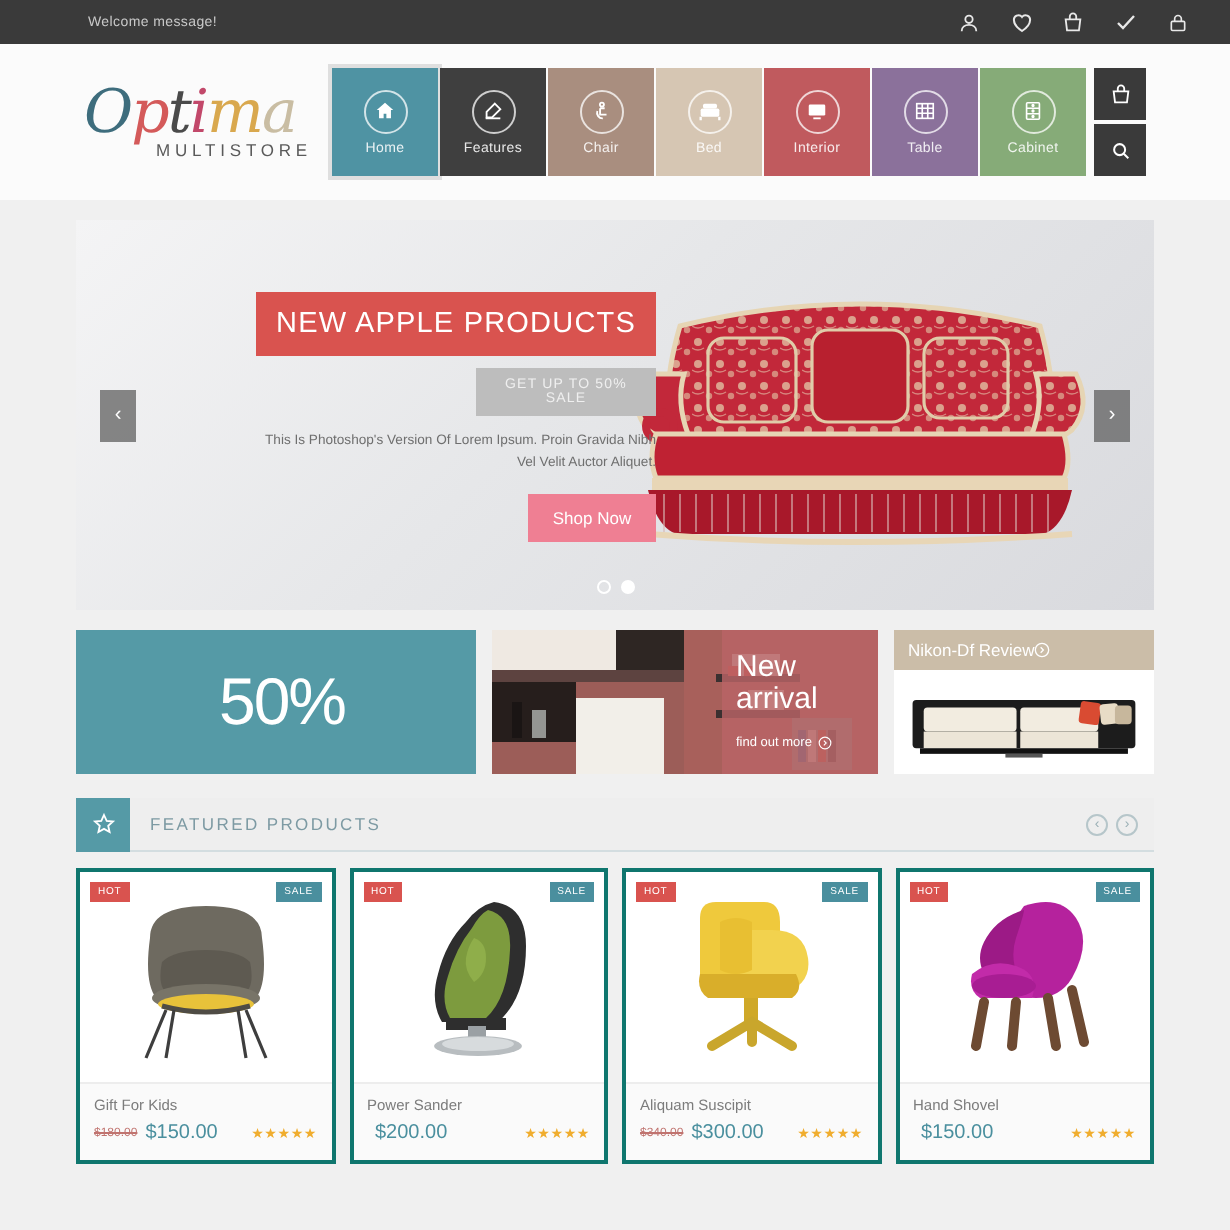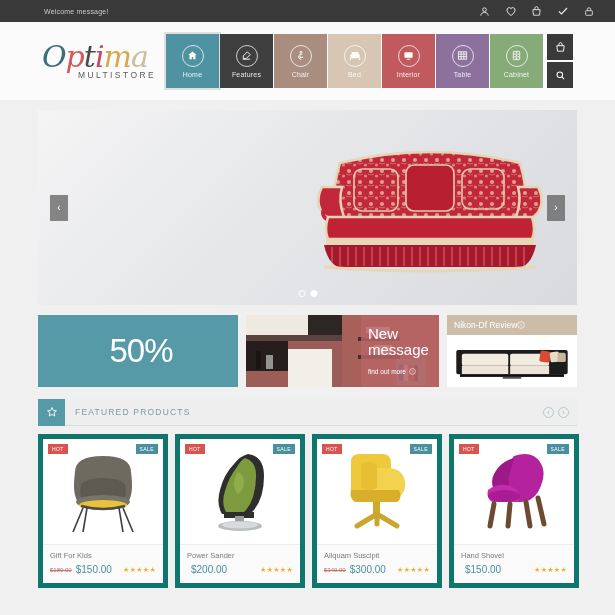--- a/index.html
+++ b/index.html
@@ -124,21 +124,21 @@
   }
   .feat-title { font-size: 8.5px; color: #7d9aa3; letter-spacing: 1.2px; margin-left: 10px; }
   .feat-nav { margin-left: auto; display: flex; gap: 4px; padding-right: 8px; }
   .feat-nav .circ {
     width: 11px; height: 11px; border-radius: 50%;
     border: 1px solid #b6c6ca; color: #9bb0b6;
     font-size: 7px; display: flex; align-items: center; justify-content: center; cursor: pointer;
   }
   
   .products { display: flex; gap: 7px; margin: 8px 38px 0 38px; }
-  .card { flex: 1; background: #fff; border: 5px solid #0f766e; position: relative; }
+  .card { flex: 1; background: #fff; border: 2px solid #0f766e; position: relative; }
   .badges { position: absolute; top: 5px; left: 5px; right: 5px; display: flex; justify-content: space-between; z-index: 2; }
   .badge { font-size: 5px; color: #fff; padding: 2px 4px; letter-spacing: .4px; }
   .badge.hot { background: #d9534f; }
   .badge.sale { background: #4a8f9e; }
   .prod-img { height: 105px; display: flex; align-items: center; justify-content: center; padding: 10px; }
   .prod-info { border-top: 1px solid #ededed; background: #fafafa; padding: 6px 7px 8px 7px; }
   .prod-name { font-size: 7.5px; color: #7c7c7c; margin-bottom: 4px; }
   .prod-row { display: flex; align-items: center; }
   .old-price { font-size: 6px; color: #c0736f; text-decoration: line-through; margin-right: 4px; }
   .new-price { font-size: 10px; color: #4a8f9e; }
@@ -302,20 +302,26 @@
     <path d="M26 82 h204 q4 14 0 22 H26 q-4 -10 0 -22z" fill="#bf2233" stroke="#e6d5b4" stroke-width="2.5"></path>
     <path d="M24 104 h208 v6 H24z" fill="#e8d6b6"></path>
 
     <path d="M22 110 h212 q-4 18 -14 22 H36 q-10 -4 -14 -22z" fill="#a8182a"></path>
     <g stroke="#d9b8b5" stroke-width=".8" opacity=".75">
       <path d="M30 112v19M38 112v19M46 112v19M54 112v19M62 112v19M70 112v19M78 112v19M86 112v19M94 112v19M102 112v19M110 112v19M118 112v19M126 112v19M134 112v19M142 112v19M150 112v19M158 112v19M166 112v19M174 112v19M182 112v19M190 112v19M198 112v19M206 112v19M214 112v19M222 112v19"></path>
     </g>
     <path d="M22 132 q100 8 212 0" fill="none" stroke="#e8d6b6" stroke-width="3"></path>
   </svg>
 
+  <div class="hero-text">
+    <div class="hero-title">NEW APPLE PRODUCTS</div>
+    <div class="hero-sub">GET UP TO 50% SALE</div>
+    <div class="hero-desc">This Is Photoshop's Version Of Lorem Ipsum. Proin Gravida Nibh Vel Velit Auctor Aliquet.</div>
+    <div class="hero-btn">Shop Now</div>
+  </div>
 
   <div class="hero-arrow left">‹</div>
   <div class="hero-arrow right">›</div>
 
   <div class="dots">
     <span class="dot"></span>
     <span class="dot active"></span>
   </div>
 </div>
 
@@ -343,21 +349,21 @@
       <rect x="158" y="50" width="4" height="16" fill="#d8d2c6"></rect>
       <rect x="163" y="50" width="4" height="16" fill="#c8553f"></rect>
       <rect x="168" y="50" width="4" height="16" fill="#4a4a4a"></rect>
       <rect x="10" y="36" width="5" height="18" fill="#1a1514"></rect>
       <rect x="20" y="40" width="7" height="14" fill="#cfd6d2" opacity=".65"></rect>
       <rect x="118" y="18" width="5" height="5" fill="#cf4b3c"></rect>
       <rect x="126" y="18" width="5" height="5" fill="#cf4b3c"></rect>
     </svg>
     <div class="new-panel">
       <div class="new-t">New</div>
-      <div class="new-t">message</div>
+      <div class="new-t">arrival</div>
       <div class="find-more">
         <span>find out more</span>
         <svg width="7" height="7" viewBox="0 0 24 24" fill="none" stroke="currentColor" stroke-width="2">
             <circle cx="12" cy="12" r="10"></circle>
             <path d="M10 8l4 4-4 4"></path>
           </svg>
       </div>
     </div>
   </div>
 

